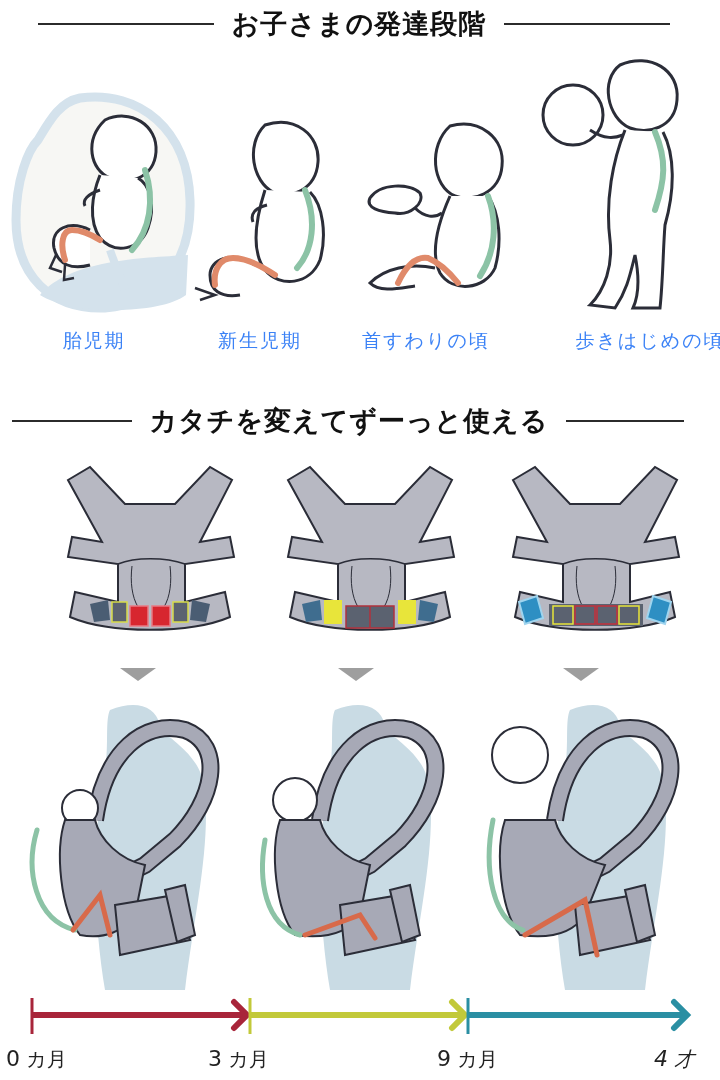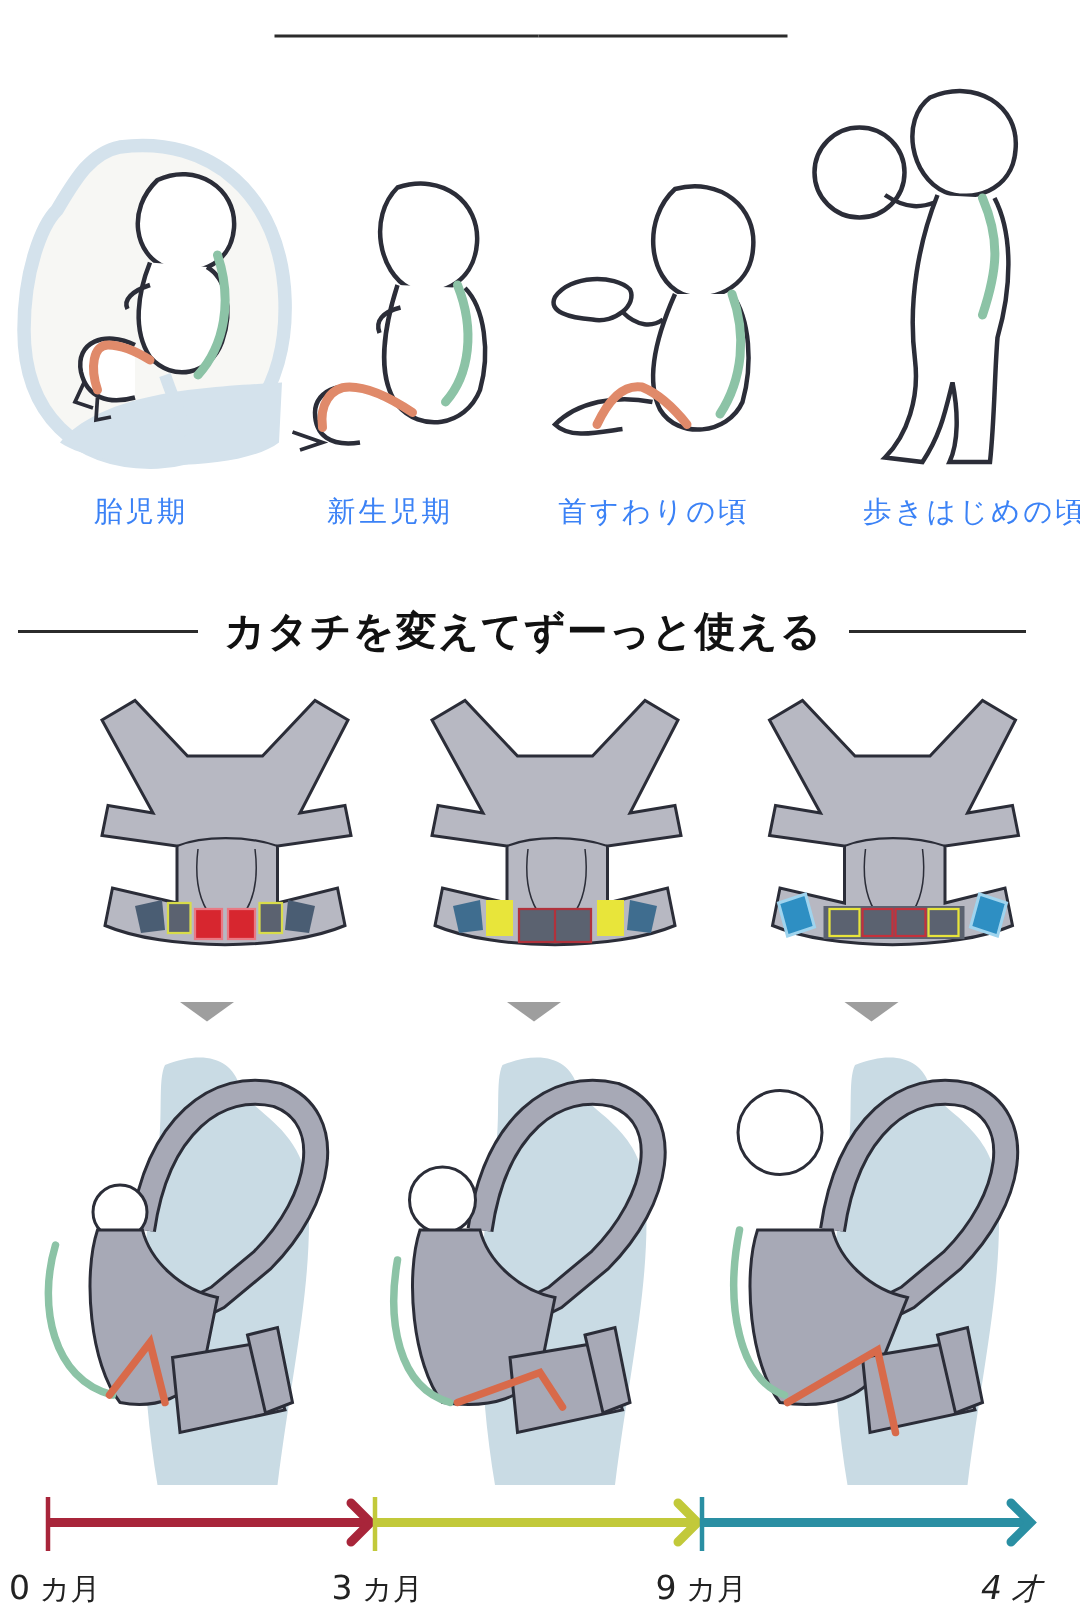--- a/index.html
+++ b/index.html
@@ -26,20 +26,21 @@
 
   .timeline { position: absolute; left: 0; top: 990px; width: 720px; height: 90px; }
   .tick-label { position: absolute; top: 1046px; font-size: 20px; color: #222; white-space: nowrap; }
   .tick-label .num { font-size: 22px; }
 </style>
 </head>
 <body>
 
 <div id="hdr1" class="section-header">
   <div class="rule l"></div>
+  <div class="title">お子さまの発達段階</div>
   <div class="rule r"></div>
 </div>
 
 <div class="stage" style="left:10px;top:90px;width:185px;height:230px;">
   <svg width="185" height="230" viewBox="0 0 185 230">
     <path d="M70,8 C130,0 178,40 180,110 C182,170 150,215 95,218 C40,220 6,185 6,130 C6,90 18,60 28,50 C40,30 50,12 70,8 Z" fill="#f7f7f4" stroke="#d4e2ec" stroke-width="9"></path>
     <path d="M30,205 C60,170 130,168 178,165 L176,205 C150,225 60,225 30,205 Z" fill="#d4e2ec"></path>
     <path d="M95,30 C120,18 148,35 146,62 C144,88 118,96 100,88 C80,80 74,50 95,30 Z" fill="#fff" stroke="#2b2d38" stroke-width="3"></path>
     <path d="M90,85 C82,105 78,130 90,148 C105,165 130,160 138,138 C146,115 140,95 128,88" fill="#fff" stroke="#2b2d38" stroke-width="3"></path>
     <path d="M90,100 C78,104 72,110 75,116" fill="none" stroke="#2b2d38" stroke-width="3"></path>
@@ -70,21 +71,21 @@
   <svg width="170" height="190" viewBox="0 0 170 190">
     <path d="M90,8 C120,0 145,20 142,48 C140,75 112,85 95,78 C72,68 68,28 90,8 Z" fill="#fff" stroke="#2b2d38" stroke-width="3"></path>
     <path d="M90,78 C78,105 70,135 80,155 C92,175 125,172 135,150 C142,125 140,95 128,78" fill="#fff" stroke="#2b2d38" stroke-width="3"></path>
     <path d="M10,80 C20,65 50,65 60,75 C65,85 50,98 35,95 C20,94 5,90 10,80 Z" fill="#fff" stroke="#2b2d38" stroke-width="3"></path>
     <path d="M55,90 C65,100 75,100 82,95" fill="none" stroke="#2b2d38" stroke-width="3"></path>
     <path d="M75,150 C50,145 25,150 10,165 C20,175 40,170 55,168" fill="#fff" stroke="#2b2d38" stroke-width="3"></path>
     <path d="M128,78 C138,105 135,135 120,158" fill="none" stroke="#8cc3a6" stroke-width="6" stroke-linecap="round"></path>
     <path d="M38,165 C45,150 55,138 68,140 C80,145 90,155 98,165" fill="none" stroke="#e08a6a" stroke-width="6" stroke-linecap="round"></path>
   </svg>
 </div>
-<div class="stage-label" style="left:362px;top:328px;width:148px;">首すわりの頃</div>
+<div class="stage-label" style="left:352px;top:328px;width:148px;">首すわりの頃</div>
 
 <div class="stage" style="left:535px;top:50px;width:180px;height:265px;">
   <svg width="180" height="265" viewBox="0 0 180 265">
     <circle cx="38" cy="65" r="30" fill="#fff" stroke="#2b2d38" stroke-width="3"></circle>
     <path d="M85,15 C115,2 145,20 142,50 C140,78 112,85 95,78 C72,68 65,30 85,15 Z" fill="#fff" stroke="#2b2d38" stroke-width="3"></path>
     <path d="M90,80 C78,110 70,150 75,190 C78,215 70,240 55,255 L80,258 C92,240 95,225 100,205 C104,225 104,245 98,258 L125,258 C128,230 128,200 130,175 C140,140 140,105 128,82" fill="#fff" stroke="#2b2d38" stroke-width="3"></path>
     <path d="M55,80 C70,90 80,88 88,85" fill="none" stroke="#2b2d38" stroke-width="3"></path>
     <path d="M120,82 C132,110 130,130 120,160" fill="none" stroke="#8cc3a6" stroke-width="6" stroke-linecap="round"></path>
   </svg>
 </div>
@@ -204,21 +205,21 @@
     <line x1="468" y1="8" x2="468" y2="44" stroke="#2a8fa3" stroke-width="3"></line>
     <line x1="468" y1="25" x2="684" y2="25" stroke="#2a8fa3" stroke-width="6"></line>
     <polyline points="674,12 687,25 674,38" fill="none" stroke="#2a8fa3" stroke-width="6" stroke-linecap="round"></polyline>
   </svg>
 </div>
 
 <div class="tick-label" style="left:6px;">
   <span class="num">0</span>
   <span>カ月</span>
 </div>
-<div class="tick-label" style="left:221px;">
+<div class="tick-label" style="left:208px;">
   <span class="num">3</span>
   <span>カ月</span>
 </div>
 <div class="tick-label" style="left:437px;">
   <span class="num">9</span>
   <span>カ月</span>
 </div>
 <div class="tick-label" style="left:654px;font-style:italic;">
   <span class="num">4</span>
   <span>才</span>

